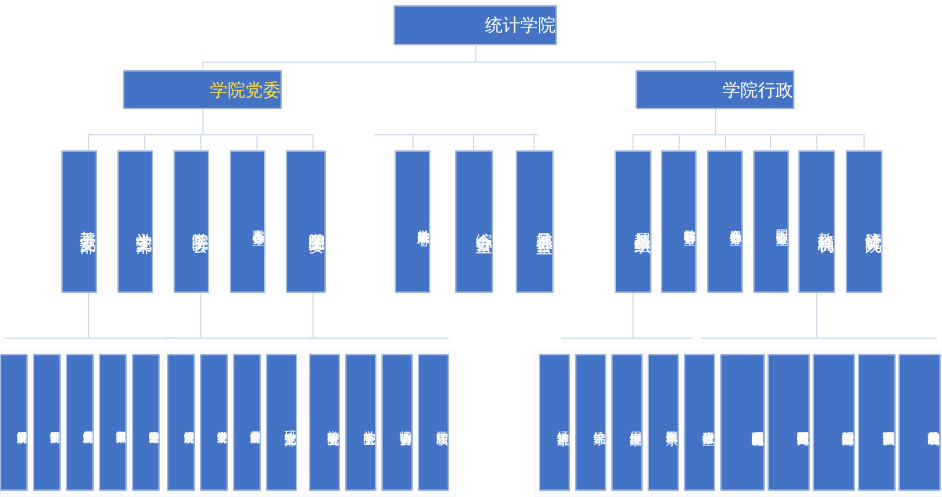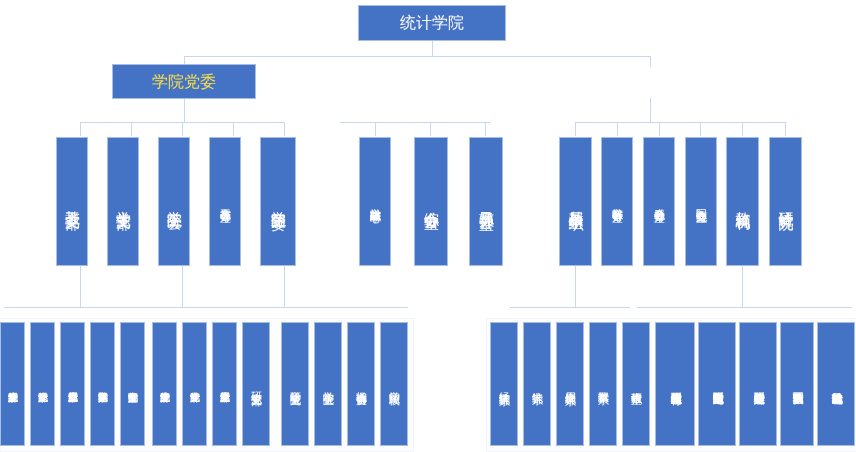--- a/index.html
+++ b/index.html
@@ -13,21 +13,21 @@
 
   
   .node{
     position:absolute;
     background:#4472C4;
     border:1px solid #A8BEE0;
     color:#ffffff;
     box-sizing:border-box;
     display:flex;
     align-items:center;
-    justify-content:center;
+    justify-content:flex-end;
     overflow:hidden;
   }
   .node .txt{
     display:block;
     text-align:center;
     line-height:1.02;
     letter-spacing:0px;
   }
   
   .node.h .txt{
@@ -115,20 +115,23 @@
   <div class="ln vline" style="left: 742px; top: 265px; height: 42px; background: rgb(201, 215, 236);"></div>
   <div class="ln hline" style="left: 637px; top: 307px; width: 215px; background: rgb(201, 215, 236);"></div>
 
   <div class="node h" style="left: 358px; top: 5px; width: 148px; height: 36px; background: rgb(68, 114, 196); border-color: rgb(168, 190, 224); color: rgb(255, 255, 255);">
     <span class="txt">统计学院</span>
   </div>
 
   <div class="node h" style="left: 112px; top: 64px; width: 144px; height: 35px; background: rgb(68, 114, 196); border-color: rgb(168, 190, 224); color: #fde047;">
     <span class="txt">学院党委</span>
   </div>
+  <div class="node h" style="left: 578px; top: 64px; width: 144px; height: 35px; background: rgb(68, 114, 196); border-color: rgb(168, 190, 224); color: rgb(255, 255, 255);">
+    <span class="txt">学院行政</span>
+  </div>
 
   <div class="node v" style="left: 56px; top: 137px; width: 32px; height: 129px; background: rgb(68, 114, 196); border-color: rgb(168, 190, 224); color: rgb(255, 255, 255);">
     <span class="txt">教工党支部</span>
   </div>
   <div class="node v" style="left: 107px; top: 137px; width: 32px; height: 129px; background: rgb(68, 114, 196); border-color: rgb(168, 190, 224); color: rgb(255, 255, 255);">
     <span class="txt">学生党支部</span>
   </div>
   <div class="node v" style="left: 158px; top: 137px; width: 32px; height: 129px; background: rgb(68, 114, 196); border-color: rgb(168, 190, 224); color: rgb(255, 255, 255);">
     <span class="txt">学院分工会</span>
   </div>

